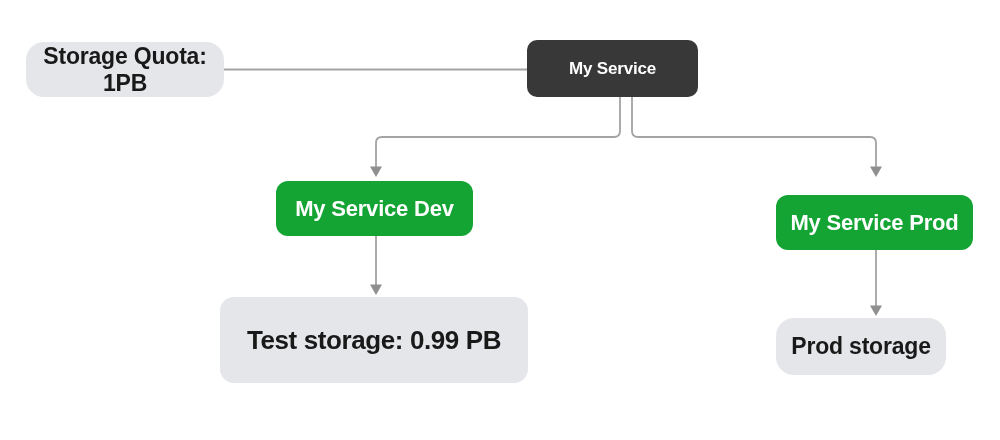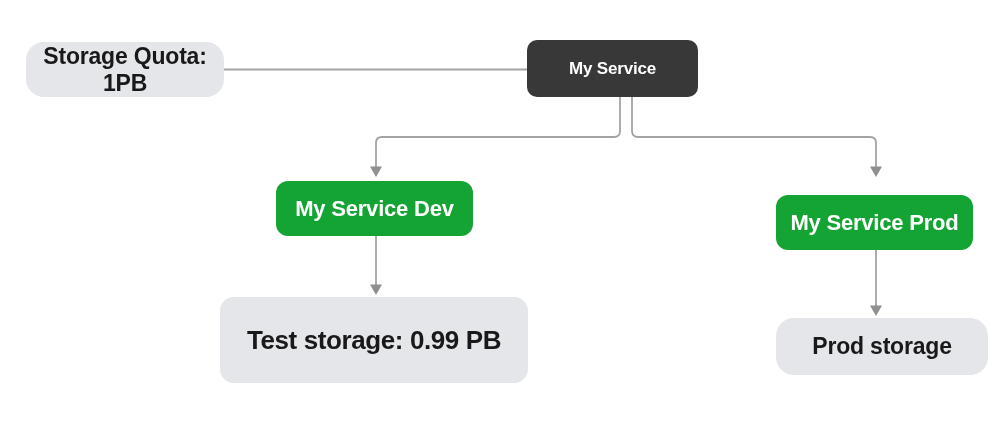--- a/index.html
+++ b/index.html
@@ -62,21 +62,21 @@
   .node--big {
     border-radius: 14px;
     font-size: 26px;
     letter-spacing: -0.4px;
   }
   #node-storage-quota   { left: 26px;  top: 42px;  width: 198px; height: 55px; }
   #node-my-service      { left: 527px; top: 40px;  width: 171px; height: 57px; }
   #node-my-service-dev  { left: 276px; top: 181px; width: 197px; height: 55px; }
   #node-my-service-prod { left: 776px; top: 195px; width: 197px; height: 55px; }
   #node-test-storage    { left: 220px; top: 297px; width: 308px; height: 86px; }
-  #node-prod-storage    { left: 776px; top: 318px; width: 212px; height: 57px; }
+  #node-prod-storage    { left: 776px; top: 318px; width: 170px; height: 57px; }
 </style>
 </head>
 <body>
 
 <div class="canvas">
 
   <svg class="edges-layer" viewBox="0 0 1000 440" xmlns="http://www.w3.org/2000/svg">
 
     <path class="edge" d="M224 69.5 H527"></path>
 

